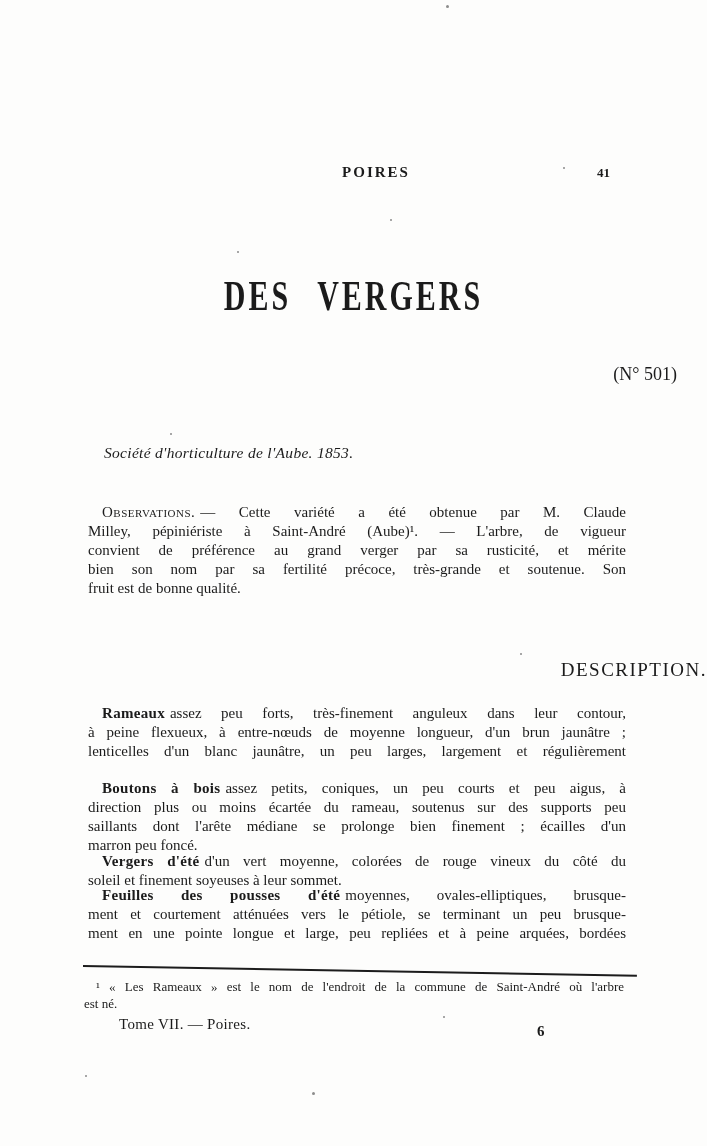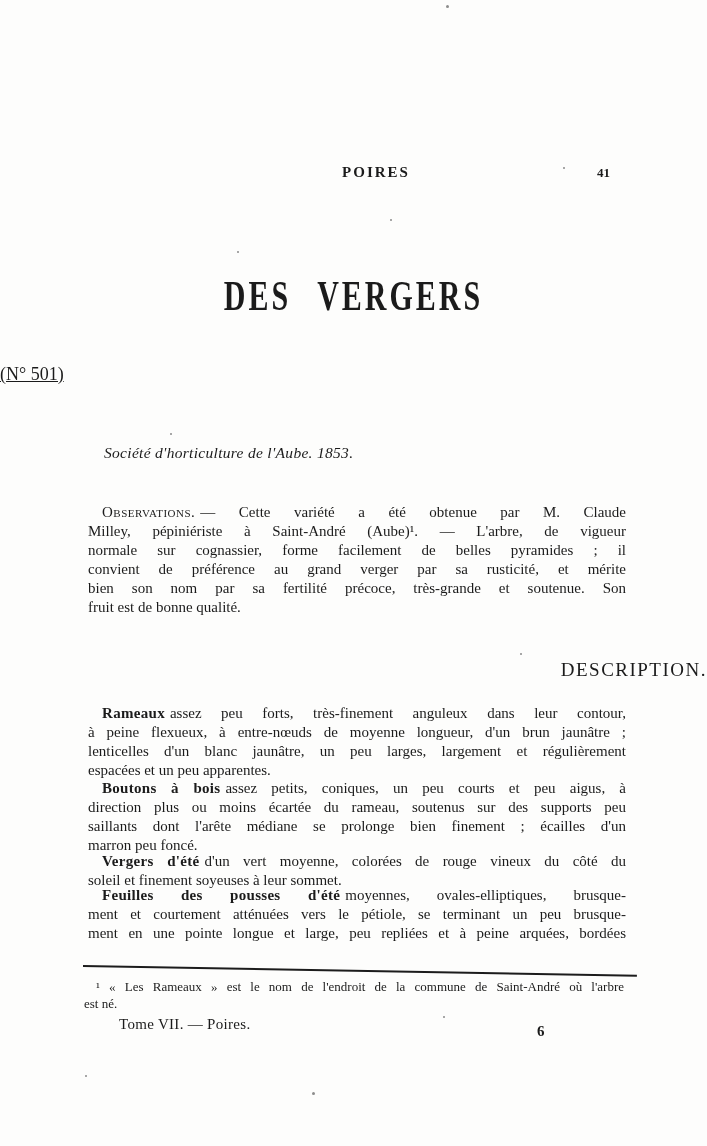--- a/index.html
+++ b/index.html
@@ -24,21 +24,21 @@
   
   .main-title {
     position: absolute; top: 272px; left: 0; width: 707px; margin: 0;
     text-align: center;
     font-size: 30px; font-weight: bold;
     letter-spacing: 3px; word-spacing: 16px;
     transform: scaleY(1.4); transform-origin: center top;
   }
   .variety-number {
     position: absolute; top: 364px; left: 0; width: 677px;
-    text-align: left; font-size: 18px; text-decoration: underline;
+    text-align: right; font-size: 18px;
   }
   .reference {
     position: absolute; top: 444px; left: 104px;
     font-size: 15.5px; font-style: italic; letter-spacing: 0.3px;
   }
   
   .para {
     position: absolute; left: 88px; width: 538px;
     font-size: 15px;
   }
@@ -91,33 +91,31 @@
   <div class="rh-num">41</div>
 
   <h1 class="main-title">DES VERGERS</h1>
   <div class="variety-number">(N° 501)</div>
 
   <div class="reference">Société d'horticulture de l'Aube. 1853.</div>
 
   <div class="para obs">
     <div class="line j ind"><span class="sc">Observations.</span><span>— Cette variété a été obtenue par M. Claude</span></div>
     <div class="line j">Milley, pépiniériste à Saint-André (Aube)¹. — L'arbre, de vigueur</div>
-    <div class="line j">normale sur cognassier, forme facilement de belles pyramides ; il</div>
     <div class="line j">convient de préférence au grand verger par sa rusticité, et mérite</div>
     <div class="line j">bien son nom par sa fertilité précoce, très-grande et soutenue. Son</div>
     <div class="line">fruit est de bonne qualité.</div>
   </div>
 
   <div class="desc-heading">DESCRIPTION.</div>
 
   <div class="para sec-rameaux">
     <div class="line j ind"><span class="term">Rameaux</span><span>assez peu forts, très-finement anguleux dans leur contour,</span></div>
     <div class="line j">à peine flexueux, à entre-nœuds de moyenne longueur, d'un brun jaunâtre ;</div>
     <div class="line j">lenticelles d'un blanc jaunâtre, un peu larges, largement et régulièrement</div>
-    <div class="line">espacées et un peu apparentes.</div>
   </div>
 
   <div class="para sec-boutons">
     <div class="line j ind"><span class="term">Boutons à bois</span><span>assez petits, coniques, un peu courts et peu aigus, à</span></div>
     <div class="line j">direction plus ou moins écartée du rameau, soutenus sur des supports peu</div>
     <div class="line j">saillants dont l'arête médiane se prolonge bien finement ; écailles d'un</div>
     <div class="line">marron peu foncé.</div>
   </div>
 
   <div class="para sec-pousses">

